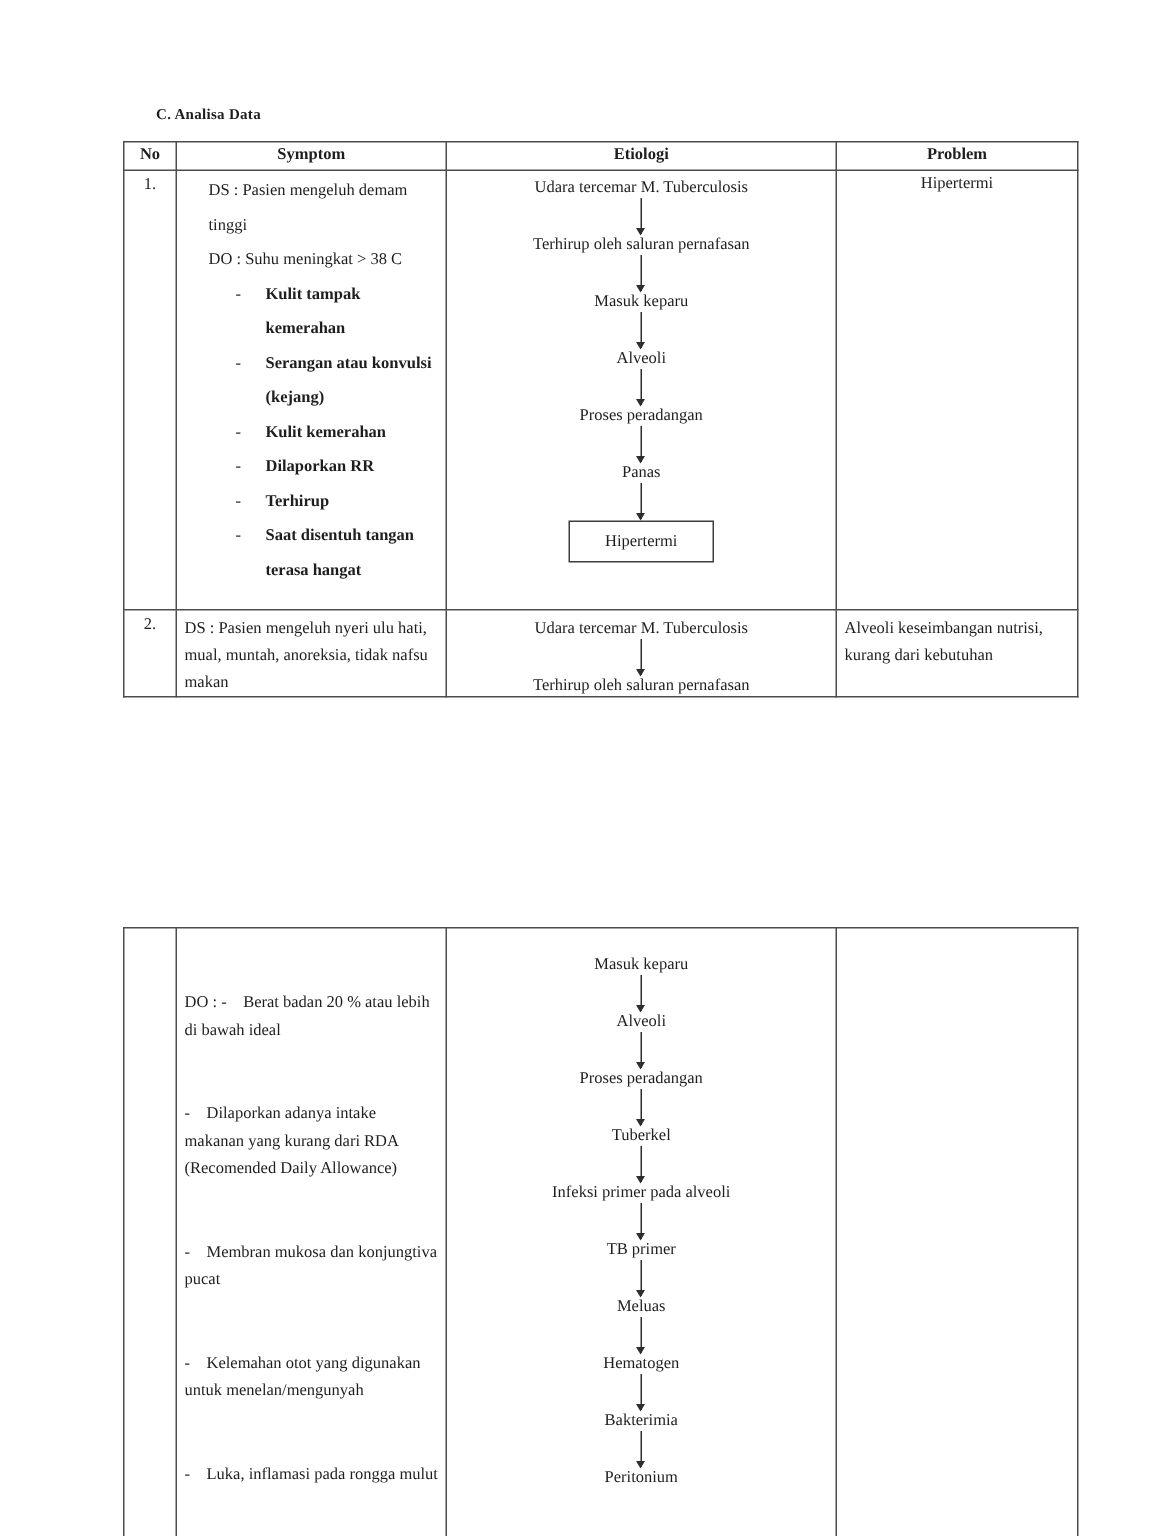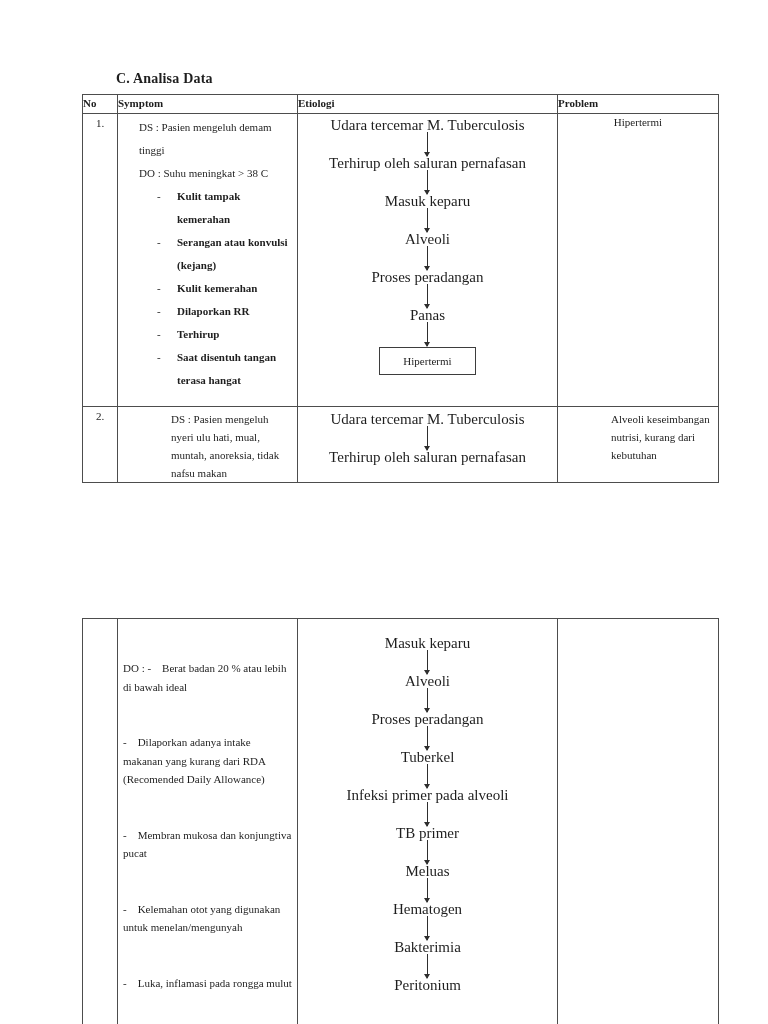--- a/index.html
+++ b/index.html
@@ -3,51 +3,51 @@
 <meta charset="utf-8">
 <style>
   html,body{margin:0;padding:0;}
   body{
     width:768px;height:1024px;background:#ffffff;
     font-family:"Liberation Serif", serif;color:#1e1e1e;
   }
   .page{position:relative;width:768px;height:1024px;overflow:hidden;background:#fff;}
   .doc-title{
     position:absolute;left:104px;top:71px;
-    font-size:14px;font-weight:bold;letter-spacing:.2px;margin-left:12px;
+    font-size:10px;font-weight:bold;letter-spacing:.2px;
   }
   table.t{
     position:absolute;left:82px;border-collapse:collapse;table-layout:fixed;
   }
   .t1{top:94px;}
   .t2{top:618px;}
   .t td,.t th{
     border:1px solid #4d4d4d;vertical-align:top;padding:0;
     font-size:11px;font-weight:normal;overflow:hidden;
   }
-  .t th{font-weight:bold;text-align:left;height:18px;line-height:17px;}
+  .t th{font-weight:bold;text-align:center;height:18px;line-height:17px;}
   .r1>td{height:292px;}
   .r2>td{height:51px;}
   .r3>td{height:373px;}
   .no-cell{text-align:center;padding-top:3px;line-height:18px;}
   
   .sym1{padding:2px 4px 0 5px;line-height:23px;margin-left:16px;}
   .sym1 .b{display:flex;padding-left:18px;}
   .sym1 .dash{width:20px;flex:none;}
   .sym1 .bt{flex:1;font-weight:bold;}
   
-  .rowtext{padding:3px 4px 0 5px;line-height:18px;margin-left:48px;}
+  .rowtext{padding:3px 4px 0 5px;line-height:18px;}
   .prob1{text-align:center;padding-top:4px;line-height:16px;}
   
   .sym2{padding:3px 4px 0 5px;line-height:18.5px;white-space:pre-wrap;}
   
   .chain{padding-top:4px;}
   .chain-r2{padding-top:5px;}
   .chain-t2{padding-top:17px;}
-  .ci{text-align:center;font-size:15px;line-height:14px;height:14px;}
+  .ci{text-align:center;font-size:11px;line-height:14px;height:14px;}
   .flow-arrow{
     position:relative;width:1px;height:24px;background:#2e2e2e;margin:0 auto;
   }
   .flow-arrow::after{
     content:"";position:absolute;left:-3px;bottom:-1px;width:0;height:0;
     border-left:3.5px solid transparent;border-right:3.5px solid transparent;
     border-top:5px solid #2e2e2e;
   }
   .ebox{
     width:95px;height:26px;border:1px solid #3d3d3d;margin:1px auto 0;

